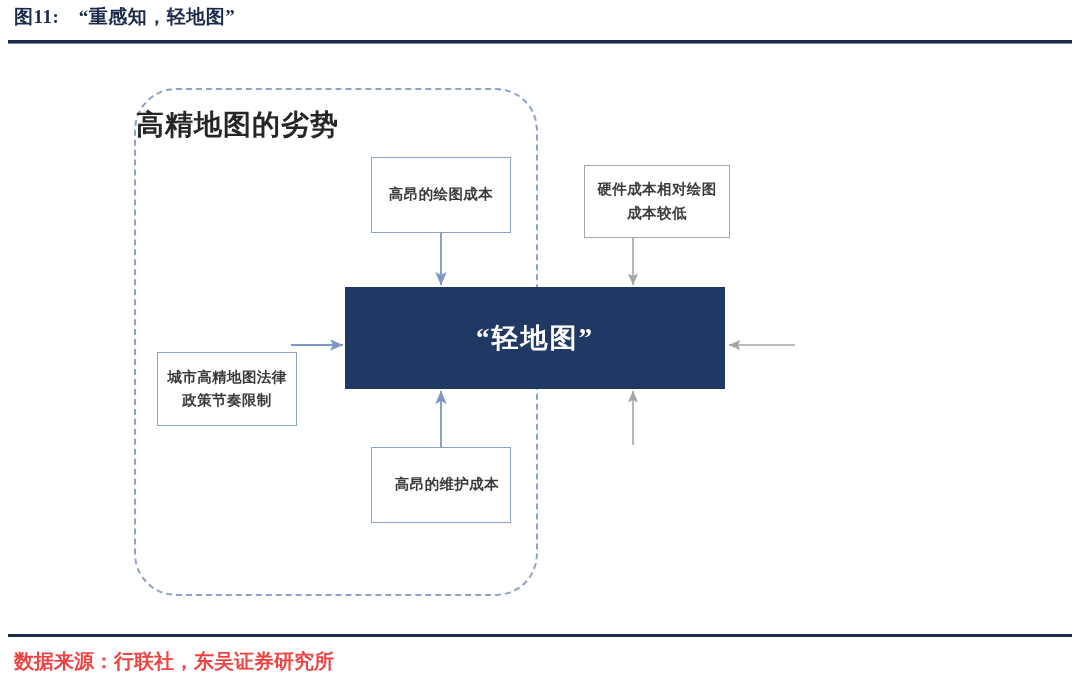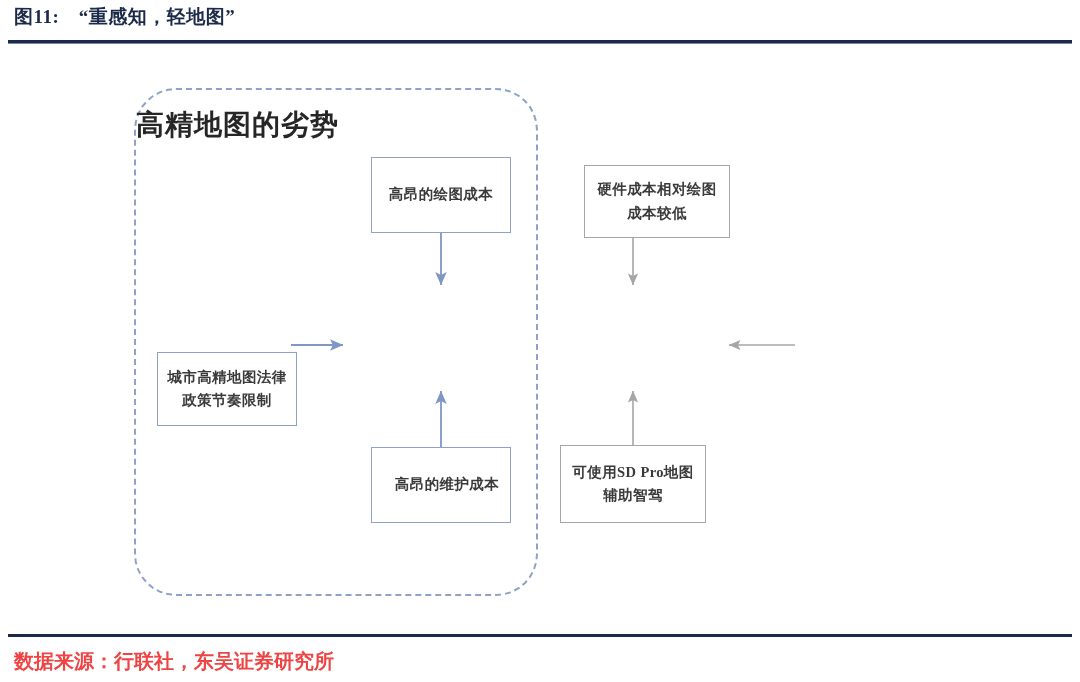--- a/index.html
+++ b/index.html
@@ -203,21 +203,21 @@
 
   <div class="leaf-box" id="box-draw-cost">高昂的绘图成本</div>
 
   <div class="leaf-box" id="box-legal">城市高精地图法律政策节奏限制</div>
 
   <div class="leaf-box" id="box-maint-cost">高昂的维护成本</div>
 
   <div class="leaf-box gray" id="box-hw-cost">硬件成本相对绘图成本较低</div>
 
 
-  <div class="leaf-box gray" id="box-sdpro">可使用SD Pro地图辅助智驾</div>
 
   <div id="center-block">
+    <div class="center-half" id="center-light-map">“轻地图”</div>
   </div>
 
 </div>
 
 <div id="footer-rule"></div>
 <div id="source-note">数据来源：行联社，东吴证券研究所</div>
 
 </body></html>

